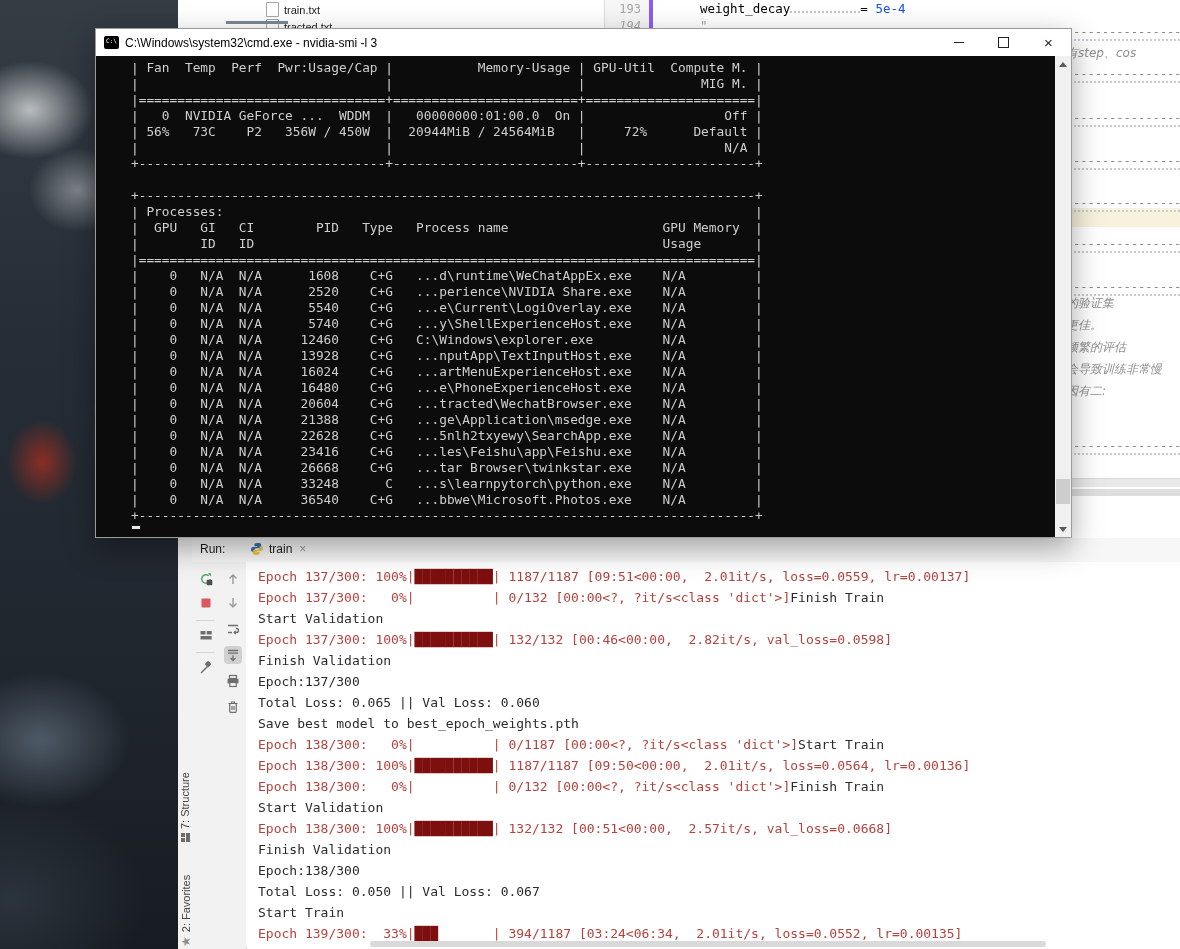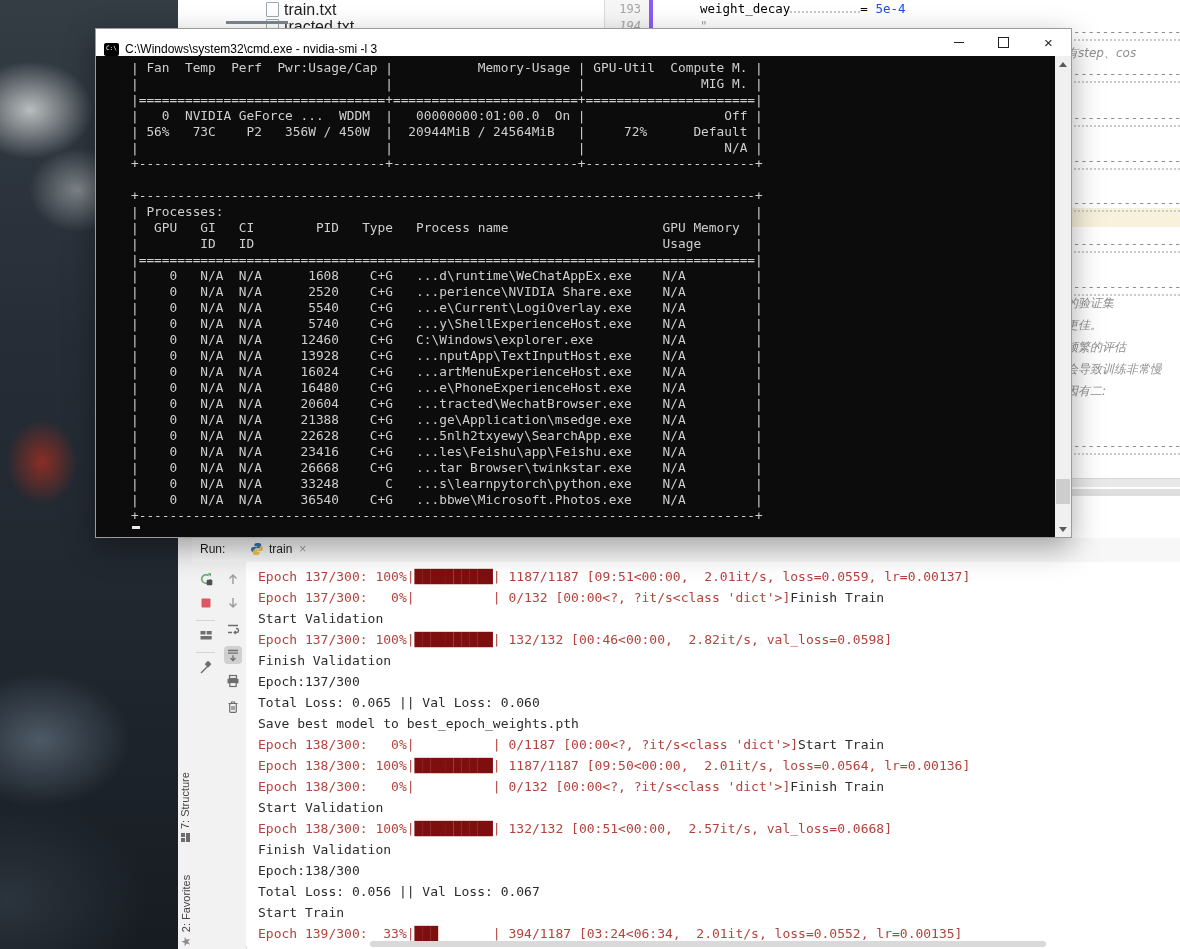--- a/index.html
+++ b/index.html
@@ -13,21 +13,21 @@
       radial-gradient(52px 62px at 42px 462px, #8a2e24 0%, rgba(138,46,36,0) 68%),
       radial-gradient(120px 90px at 40px 740px, #4d5a66 0%, rgba(77,90,102,0) 75%),
       radial-gradient(170px 130px at 10px 900px, #2b333c 0%, rgba(43,51,60,0) 80%),
       linear-gradient(180deg,#343c44 0%, #262d36 35%, #20262e 70%, #171c22 100%);
   }
 
   
   #ide{position:absolute;left:178px;top:0;width:1002px;height:949px;background:#ffffff;}
   
   #top-strip{position:absolute;left:0;top:0;width:1002px;height:28px;background:#fff;overflow:hidden;}
-  .tree-item{position:absolute;left:88px;height:17px;display:flex;align-items:center;gap:5px;font-size:16px;color:#1f1f1f;}
+  .tree-item{position:absolute;left:88px;height:17px;display:flex;align-items:center;gap:5px;font-size:11px;color:#1f1f1f;}
   .file-ico{width:11px;height:13px;background:
       linear-gradient(#fff,#fff) padding-box,
       repeating-linear-gradient(180deg,#aeb6bd 0 1px,transparent 1px 3px) 2px 3px/7px 7px no-repeat padding-box;
       background-color:#fdfdfd;border:1px solid #9fa8b0;border-radius:1px;}
   #gutter-block{position:absolute;left:426px;top:0;width:44px;height:28px;background:#f6f6f6;border-left:1px solid #dcdcdc;border-right:4px solid #8b5cf6;}
   .gutter-num{position:absolute;right:8px;font:12px/16px "DejaVu Sans Mono",monospace;color:#a6a6a6;}
   #code-peek{position:absolute;left:522px;top:1px;font:12.5px/16px "DejaVu Sans Mono",monospace;color:#000;white-space:pre;}
   #code-gap{display:inline-block;width:70px;border-bottom:2px dotted #c3c6ca;height:10px;}
   #code-val{color:#1750eb;}
   #code-line2{position:absolute;left:522px;top:18px;font:12.5px/16px "DejaVu Sans Mono",monospace;color:#9aa0a6;}
@@ -64,21 +64,21 @@
 
   #run-output{position:absolute;left:68px;top:562px;width:934px;height:380px;background:#fff;overflow:hidden;padding:4px 0 0 12px;}
   .out-line{white-space:pre;font:13px/21px "DejaVu Sans Mono",monospace;}
   .seg-red{color:#b3423d;}
   .seg-dark{color:#2b2b2b;}
   .seg-bar{color:#7d0f0f;}
   #run-hscroll{position:absolute;left:192px;top:941px;width:676px;height:6px;background:#d9d9d9;border-radius:3px;}
 
   
   #cmd{position:absolute;left:95px;top:28px;width:977px;height:510px;background:#0c0c0c;border:1px solid #9b9b9b;box-sizing:border-box;box-shadow:0 10px 28px rgba(0,0,0,.35);}
-  #cmd-titlebar{position:absolute;left:0;top:0;width:100%;height:27px;background:#ffffff;display:flex;align-items:flex-end;}
+  #cmd-titlebar{position:absolute;left:0;top:0;width:100%;height:27px;background:#ffffff;display:flex;align-items:center;}
   #cmd-icon{width:15px;height:13px;background:#000;border-radius:2px;margin:0 6px 0 8px;position:relative;flex:none;}
   #cmd-icon::after{content:"C:\\";position:absolute;left:2px;top:1px;font:6px/8px "DejaVu Sans Mono",monospace;color:#fff;}
   #cmd-title{font-size:12px;color:#000;white-space:nowrap;}
   #cmd-controls{margin-left:auto;display:flex;height:100%;}
   .ctl{width:45px;height:100%;display:flex;align-items:center;justify-content:center;}
   .ctl-min{width:10px;height:0;border-top:1px solid #222;}
   .ctl-max{width:9px;height:9px;border:1px solid #222;}
   .ctl-x{font-size:15px;color:#222;line-height:1;}
   #console{position:absolute;left:0;top:27px;width:959px;height:481px;overflow:hidden;margin-left:33px;}
   #console pre{margin:0;padding:4px 0 0 2px;font:12.8px/16px "DejaVu Sans Mono",monospace;color:#cfcfcf;}
@@ -238,21 +238,21 @@
       <div class="out-line"><span class="seg-dark">Epoch:137/300</span></div>
       <div class="out-line"><span class="seg-dark">Total Loss: 0.065 || Val Loss: 0.060</span></div>
       <div class="out-line"><span class="seg-dark">Save best model to best_epoch_weights.pth</span></div>
       <div class="out-line"><span class="seg-red">Epoch 138/300:   0%|          | 0/1187 [00:00&lt;?, ?it/s&lt;class 'dict'&gt;]</span><span class="seg-dark">Start Train</span></div>
       <div class="out-line"><span class="seg-red">Epoch 138/300: 100%|</span><span class="seg-bar">██████████</span><span class="seg-red">| 1187/1187 [09:50&lt;00:00,  2.01it/s, loss=0.0564, lr=0.00136]</span></div>
       <div class="out-line"><span class="seg-red">Epoch 138/300:   0%|          | 0/132 [00:00&lt;?, ?it/s&lt;class 'dict'&gt;]</span><span class="seg-dark">Finish Train</span></div>
       <div class="out-line"><span class="seg-dark">Start Validation</span></div>
       <div class="out-line"><span class="seg-red">Epoch 138/300: 100%|</span><span class="seg-bar">██████████</span><span class="seg-red">| 132/132 [00:51&lt;00:00,  2.57it/s, val_loss=0.0668]</span></div>
       <div class="out-line"><span class="seg-dark">Finish Validation</span></div>
       <div class="out-line"><span class="seg-dark">Epoch:138/300</span></div>
-      <div class="out-line"><span class="seg-dark">Total Loss: 0.056 || Val Loss: 0.067</span></div>
+      <div class="out-line"><span class="seg-dark">Total Loss: 0.050 || Val Loss: 0.067</span></div>
       <div class="out-line"><span class="seg-dark">Start Train</span></div>
       <div class="out-line"><span class="seg-red">Epoch 139/300:  33%|</span><span class="seg-bar">███</span><span class="seg-red">       | 394/1187 [03:24&lt;06:34,  2.01it/s, loss=0.0552, lr=0.00135]</span></div>
     </div>
   <div id="run-hscroll"></div>
 </div>
 
 <div id="cmd">
   <div id="cmd-titlebar">
     <span id="cmd-icon"></span>
     <span id="cmd-title">C:\Windows\system32\cmd.exe - nvidia-smi  -l 3</span>

